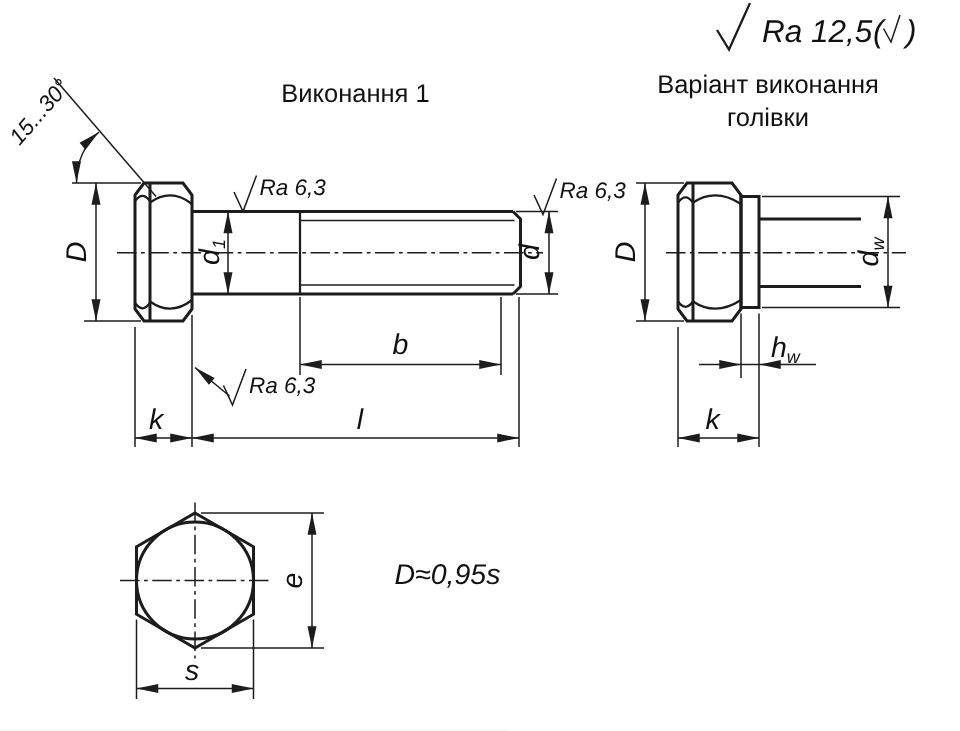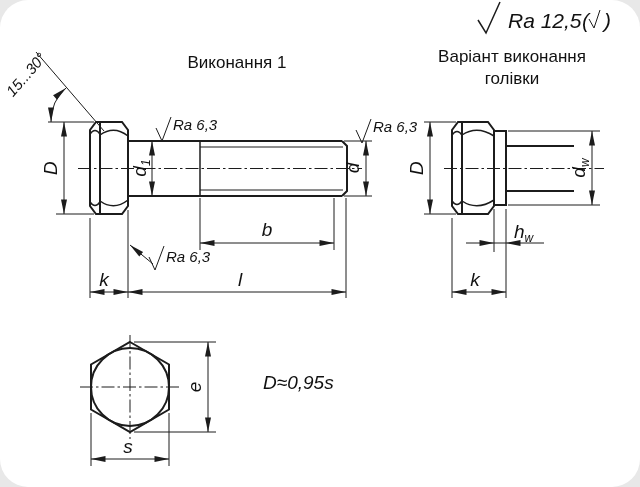--- a/index.html
+++ b/index.html
@@ -1,19 +1,18 @@
 <!DOCTYPE html>
 <html><head>
 <meta charset="utf-8">
 <style>
   html,body{margin:0;padding:0;background:#e8e8e8;}
   .frame{
     width:640px;height:487px;background:#ffffff;position:relative;overflow:hidden;
     font-family:"Liberation Sans", sans-serif;
-    border-radius:28px;
   }
   svg{display:block;}
   .thick{stroke:#1c1c1c;stroke-width:2;fill:none;stroke-linejoin:miter;stroke-linecap:butt;}
   .mid{stroke:#1c1c1c;stroke-width:1.5;fill:none;}
   .thin{stroke:#1c1c1c;stroke-width:1;fill:none;}
   .cl{stroke:#1c1c1c;stroke-width:1;fill:none;stroke-dasharray:13 3 2.5 3;}
   .t-title{font:400 17px "Liberation Sans", sans-serif;fill:#111;}
   .t-dim{font:italic 19px "Liberation Sans", sans-serif;fill:#111;}
   .t-sub{font:italic 12px "Liberation Sans", sans-serif;fill:#111;}
   .t-ra{font:italic 15px "Liberation Sans", sans-serif;fill:#111;}

